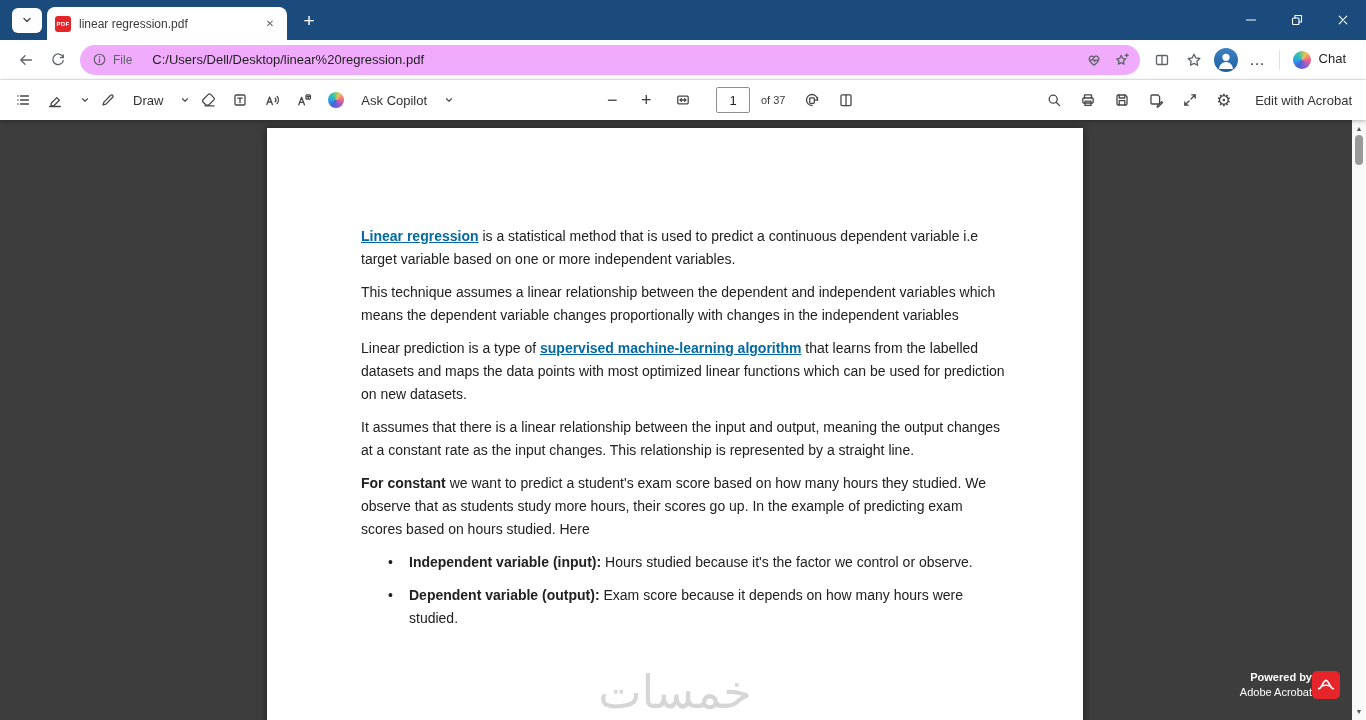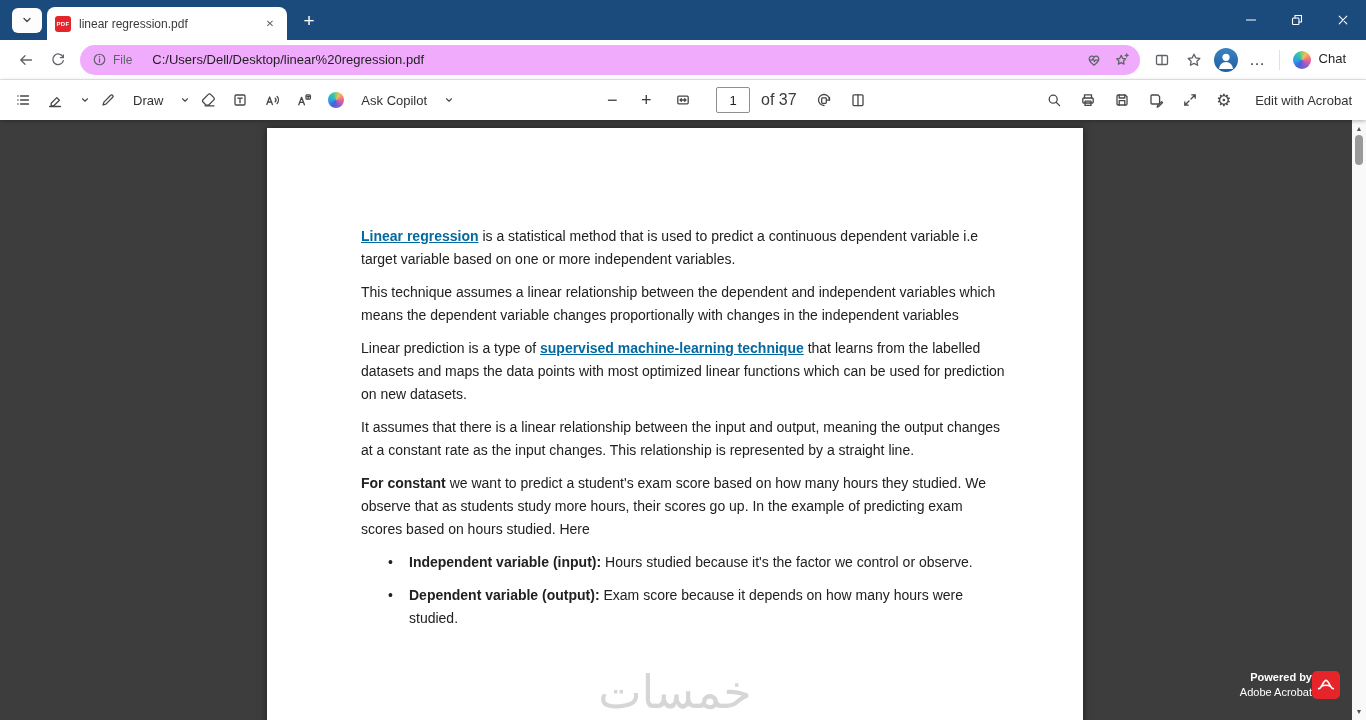--- a/index.html
+++ b/index.html
@@ -50,21 +50,21 @@
                 padding:0 10px; box-shadow:0 1px 4px rgba(0,0,0,.3); z-index:5; flex:0 0 40px; }
   .tbtn { height:32px; min-width:32px; border:none; background:none; display:flex; align-items:center;
           justify-content:flex-start; gap:17px; border-radius:4px; color:#474747; padding:0 5px; }
   .tlabel { font-size:13px; color:#323232; white-space:nowrap; }
   .glyph { font-size:18px; color:#3a3a3a; line-height:1; }
   .gear { font-size:17px; color:#474747; line-height:1; }
   .tb-center { position:absolute; left:602px; top:0; height:40px; display:flex; align-items:center; gap:2px; }
   .tb-right { margin-left:auto; display:flex; align-items:center; gap:2px; }
   .pageinput { width:34px; height:26px; border:1px solid #8f8f8f; border-radius:2px; text-align:center;
                font-size:13px; color:#222; background:#fff; margin-left:12px; }
-  .ofpages { font-size:16px; color:#3a3a3a; margin:0 12px 0 9px; white-space:nowrap; }
+  .ofpages { font-size:11px; color:#3a3a3a; margin:0 12px 0 9px; white-space:nowrap; }
   .editacr { font-size:13px; color:#323232; margin-left:6px; white-space:nowrap; background:none; border:none; height:32px; padding:0 4px; }
 
   
   .content { flex:1; position:relative; background:#3d3d3d; overflow:hidden; }
   .page { position:absolute; left:267px; top:8px; width:816px; height:1180px; background:#fff;
           box-shadow:0 0 8px rgba(0,0,0,.5); }
   .watermark { position:absolute; top:537px; left:0; width:100%; text-align:center;
                font-size:46px; color:#d6d6d6; }
   .doc { position:absolute; left:94px; top:97px; width:645px; font-size:14px; line-height:23px; color:#212121; }
   .doc p { margin:0 0 10px 0; }
@@ -308,21 +308,21 @@
       <button class="editacr">Edit with Acrobat</button>
     </div>
   </div>
 
   <main class="content">
     <div class="page">
       <div class="watermark">خمسات</div>
       <div class="doc">
         <p><a>Linear regression</a><span> is a statistical method that is used to predict a continuous dependent variable i.e target variable based on one or more independent variables.</span></p>
         <p><span>This technique assumes a linear relationship between the dependent and independent variables which means the dependent variable changes proportionally with changes in the independent variables</span></p>
-        <p><span>Linear prediction is a type of </span><a>supervised machine-learning technique</a><span> that learns from the labelled datasets and maps the data points with most optimized linear functions which can be used for prediction on new datasets.</span></p>
+        <p><span>Linear prediction is a type of </span><a>supervised machine-learning algorithm</a><span> that learns from the labelled datasets and maps the data points with most optimized linear functions which can be used for prediction on new datasets.</span></p>
         <p><span>It assumes that there is a linear relationship between the input and output, meaning the output changes at a constant rate as the input changes. This relationship is represented by a straight line.</span></p>
         <p><b>For constant</b><span> we want to predict a student's exam score based on how many hours they studied. We observe that as students study more hours, their scores go up. In the example of predicting exam scores based on hours studied. Here</span></p>
         <ul class="blist">
           <li>
             <span class="bullet">•</span>
             <b>Independent variable (input):</b><span> Hours studied because it's the factor we control or observe.</span>
           </li>
           <li>
             <span class="bullet">•</span>
             <b>Dependent variable (output):</b><span> Exam score because it depends on how many hours were studied.</span>

